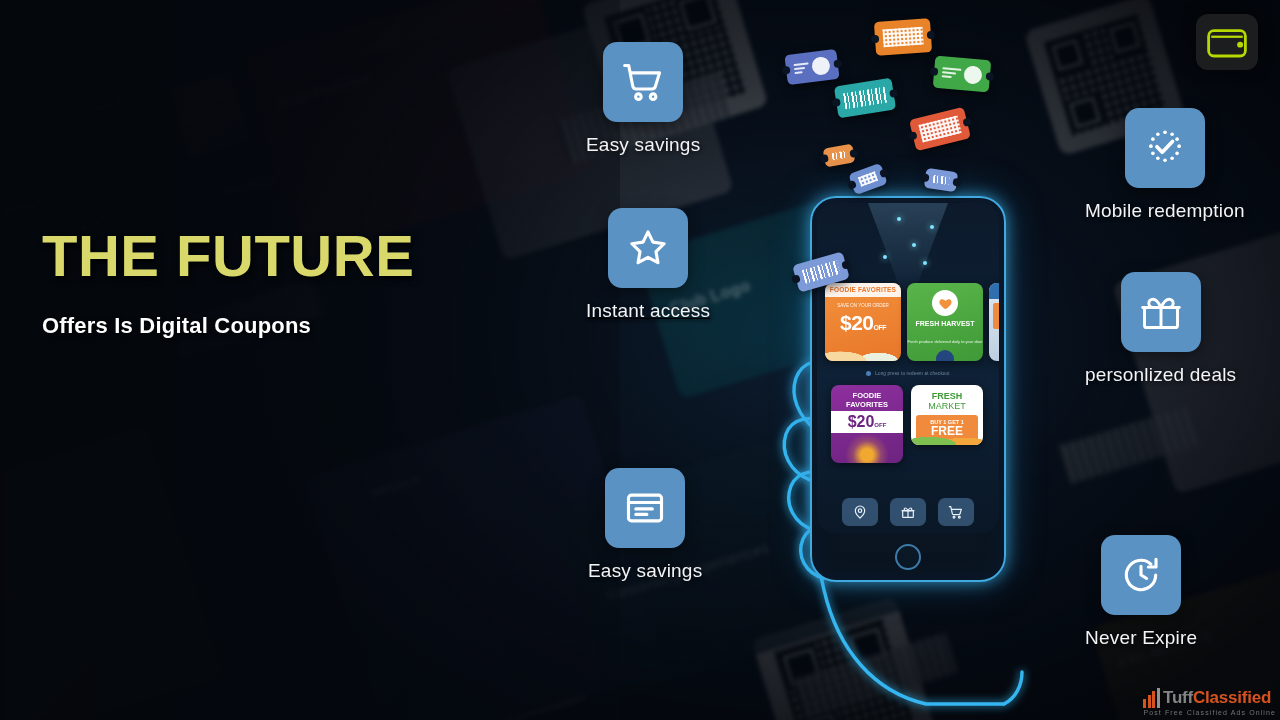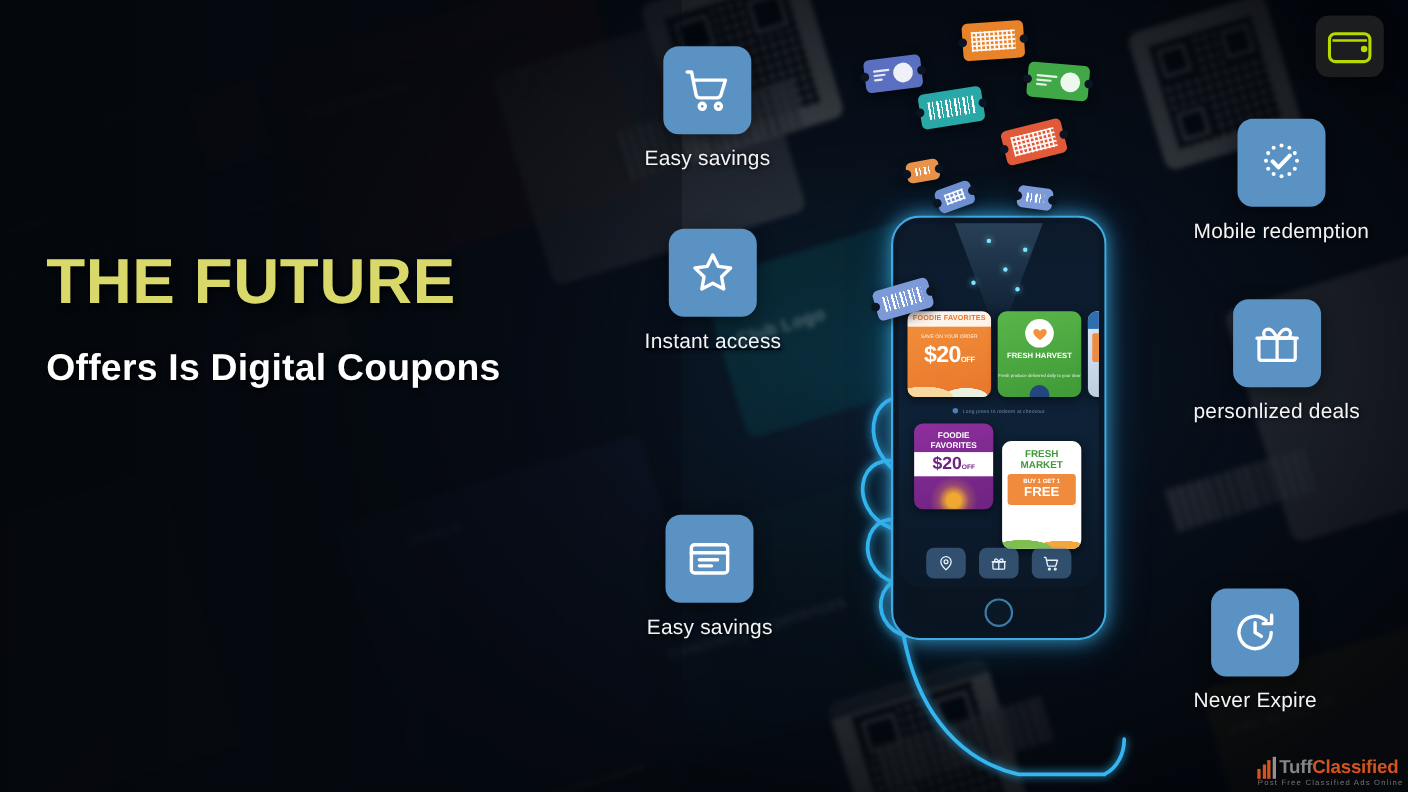--- a/index.html
+++ b/index.html
@@ -148,21 +148,21 @@
   
   #headline { position:absolute; left:42px; top:228px; z-index:30; }
   .h-main {
     font-size: 58px; font-weight: 800; letter-spacing: .5px;
     color: #d9d96b; line-height: .96;
     text-shadow: 2px 3px 6px rgba(0,0,0,.85);
   }
   .h-main .l2 { display:block; }
   .h-sub {
     margin-top: 26px;
-    font-size: 34px; font-weight: 700; color: #ffffff;
+    font-size: 22px; font-weight: 700; color: #ffffff;
     line-height: 1.45; letter-spacing: .2px;
     text-shadow: 1px 2px 5px rgba(0,0,0,.85);
   }
 
   
   .feature { position:absolute; z-index:30; text-align:center; }
   .f-tile {
     width: 80px; height: 80px; border-radius: 14px;
     background: #5b92c4;
     display:flex; align-items:center; justify-content:center;
@@ -286,23 +286,23 @@
 
   #cards-bottom { position:absolute; left:14px; top:182px; display:flex; gap:8px; }
   .c-purple { width:72px; height:78px; background: linear-gradient(165deg,#8e2f9e,#6d2380); }
   .c-purple .nm { position:absolute; top:6px; width:100%; text-align:center; color:#fff; font-size:7.5px; font-weight:800; line-height:9px; }
   .c-purple .strip { position:absolute; top:26px; left:0; width:100%; height:22px; background:#fff; }
   .c-purple .strip span { display:block; text-align:center; line-height:22px; color:#6d2380; font-size:16px; font-weight:800; }
   .c-purple .strip span sub{font-size:6px;vertical-align:baseline;}
   .c-purple .glow { position:absolute; bottom:-14px; left:50%; margin-left:-22px; width:44px; height:44px; border-radius:50%;
      background: radial-gradient(circle, #f0a830 0 20%, rgba(240,168,48,.25) 45%, transparent 70%); }
 
-  .c-white { width:72px; height:98px; background:#ffffff;margin-top:16px; }
+  .c-white { width:72px; height:60px; background:#ffffff; }
   .c-white .t1 { position:absolute; top:6px; width:100%; text-align:center; color:#3f9a37; font-size:9px; font-weight:800; line-height:10px; }
-  .c-white .t2 { position:absolute; top:16px; width:100%; text-align:center; color:#3f9a37; font-size:9px; font-weight:700; }
+  .c-white .t2 { position:absolute; top:16px; width:100%; text-align:center; color:#3f9a37; font-size:9px; font-weight:400; }
   .c-white .bogo { position:absolute; top:30px; left:5px; right:5px; height:28px; background:#f08a3c; border-radius:3px; }
   .c-white .bogo .a { text-align:center; color:#fff; font-size:5.5px; font-weight:800; margin-top:4px; }
   .c-white .bogo .b { text-align:center; color:#fff; font-size:12px; font-weight:700; line-height:12px; }
   .c-white .veg { position:absolute; bottom:0; left:0; width:100%; height:16px;
      background: radial-gradient(ellipse at 25% 100%, #7fbf4f 0 35%, transparent 36%),
                  radial-gradient(ellipse at 75% 100%, #f2a63c 0 32%, transparent 33%); }
 
   #nav-row { position:absolute; left:0; bottom:8px; width:100%; display:flex; justify-content:center; gap:12px; }
   .nav-btn {
     width:36px; height:28px; border-radius:7px; background: rgba(88,134,180,.5);

